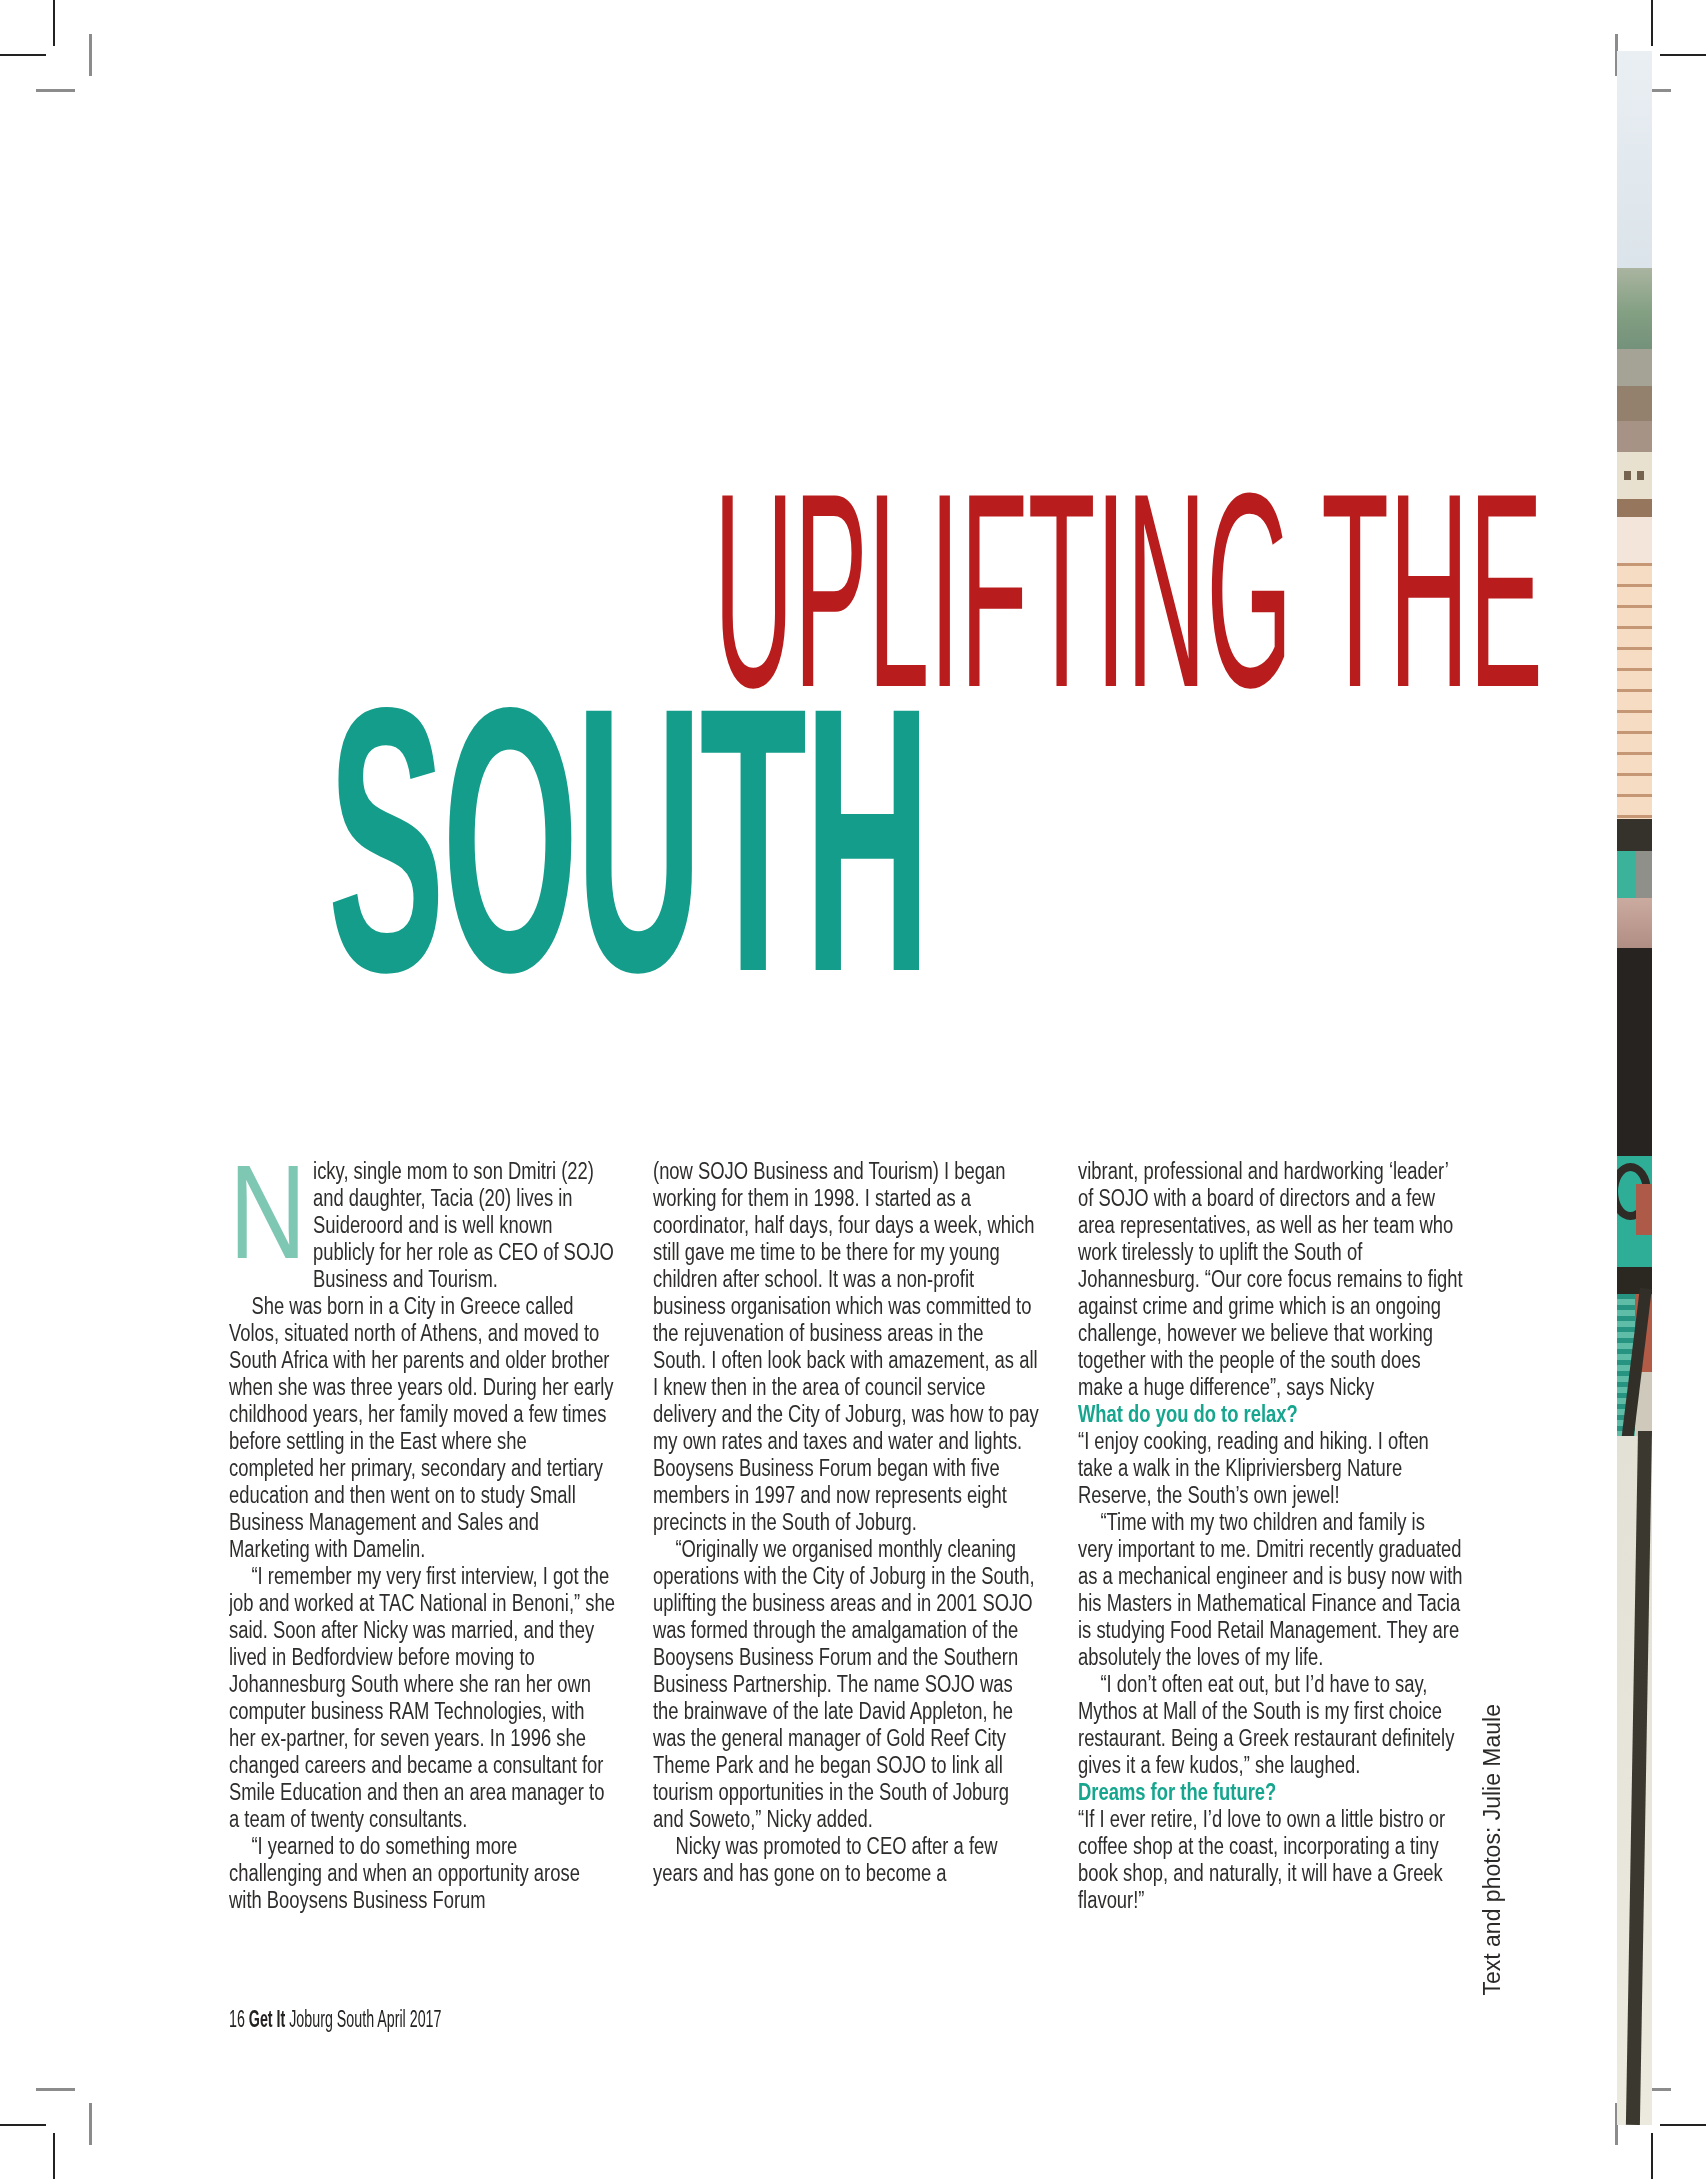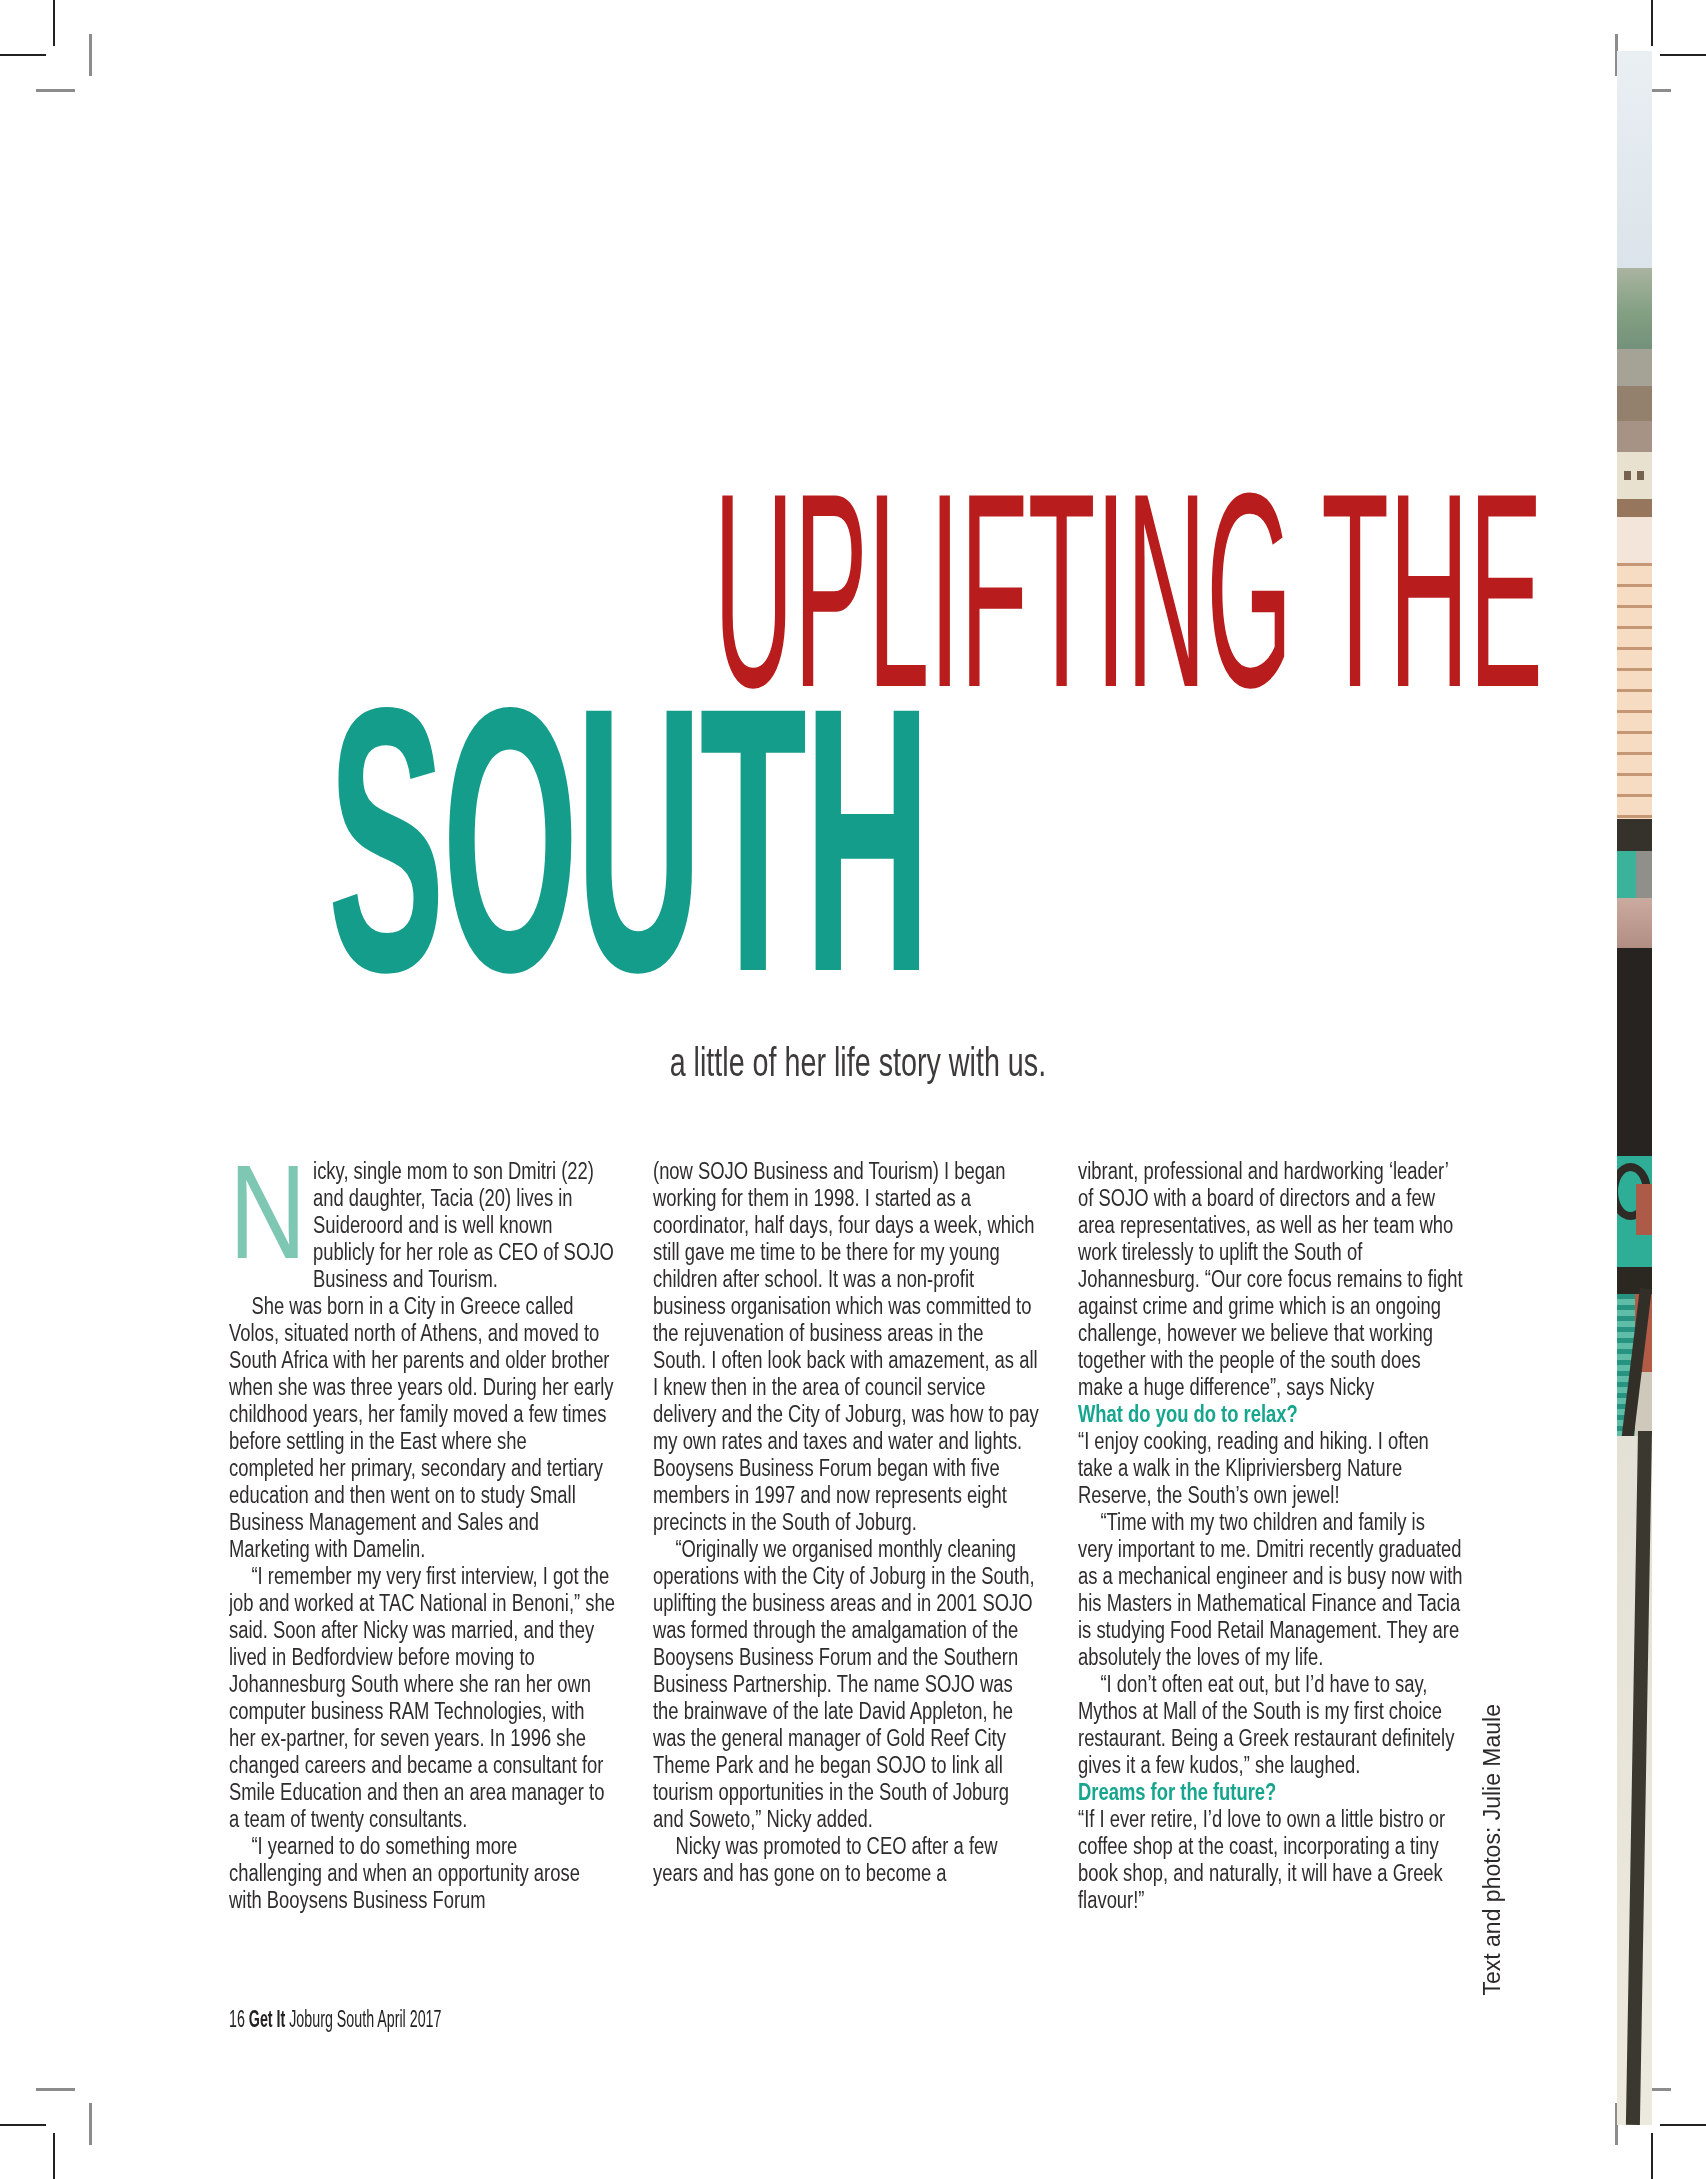--- a/index.html
+++ b/index.html
@@ -121,21 +121,20 @@
     <div class="p-pole2"></div>
   </div>
 
   <div class="headline1">
     <span class="sq">UPLIFTING THE</span>
   </div>
   <div class="headline2">
     <span class="sq">SOUTH</span>
   </div>
   <div class="subtitle">
-    <span class="line"><span class="sq">a little of her life story with us.</span></span>
   </div>
 
   <div class="column" id="col0">
       <p class="b-first"><span class="dropcap">N</span>icky, single mom to son Dmitri (22) and daughter, Tacia (20) lives in Suideroord and is well known publicly for her role as CEO of SOJO Business and Tourism.</p>
       <p class="b-indent">She was born in a City in Greece called Volos, situated north of Athens, and moved to South Africa with her parents and older brother when she was three years old. During her early childhood years, her family moved a few times before settling in the East where she completed her primary, secondary and tertiary education and then went on to study Small Business Management and Sales and Marketing with Damelin.</p>
       <p class="b-indent">“I remember my very first interview, I got the job and worked at TAC National in Benoni,” she said. Soon after Nicky was married, and they lived in Bedfordview before moving to Johannesburg South where she ran her own computer business RAM Technologies, with her ex-partner, for seven years. In 1996 she changed careers and became a consultant for Smile Education and then an area manager to a team of twenty consultants.</p>
       <p class="b-indent">“I yearned to do something more challenging and when an opportunity arose with Booysens Business Forum</p>
     </div>
   <div class="column" id="col1">
       <p class="b-flush">(now SOJO Business and Tourism) I began working for them in 1998. I started as a coordinator, half days, four days a week, which still gave me time to be there for my young children after school. It was a non-profit business organisation which was committed to the rejuvenation of business areas in the South. I often look back with amazement, as all I knew then in the area of council service delivery and the City of Joburg, was how to pay my own rates and taxes and water and lights. Booysens Business Forum began with five members in 1997 and now represents eight precincts in the South of Joburg.</p>

